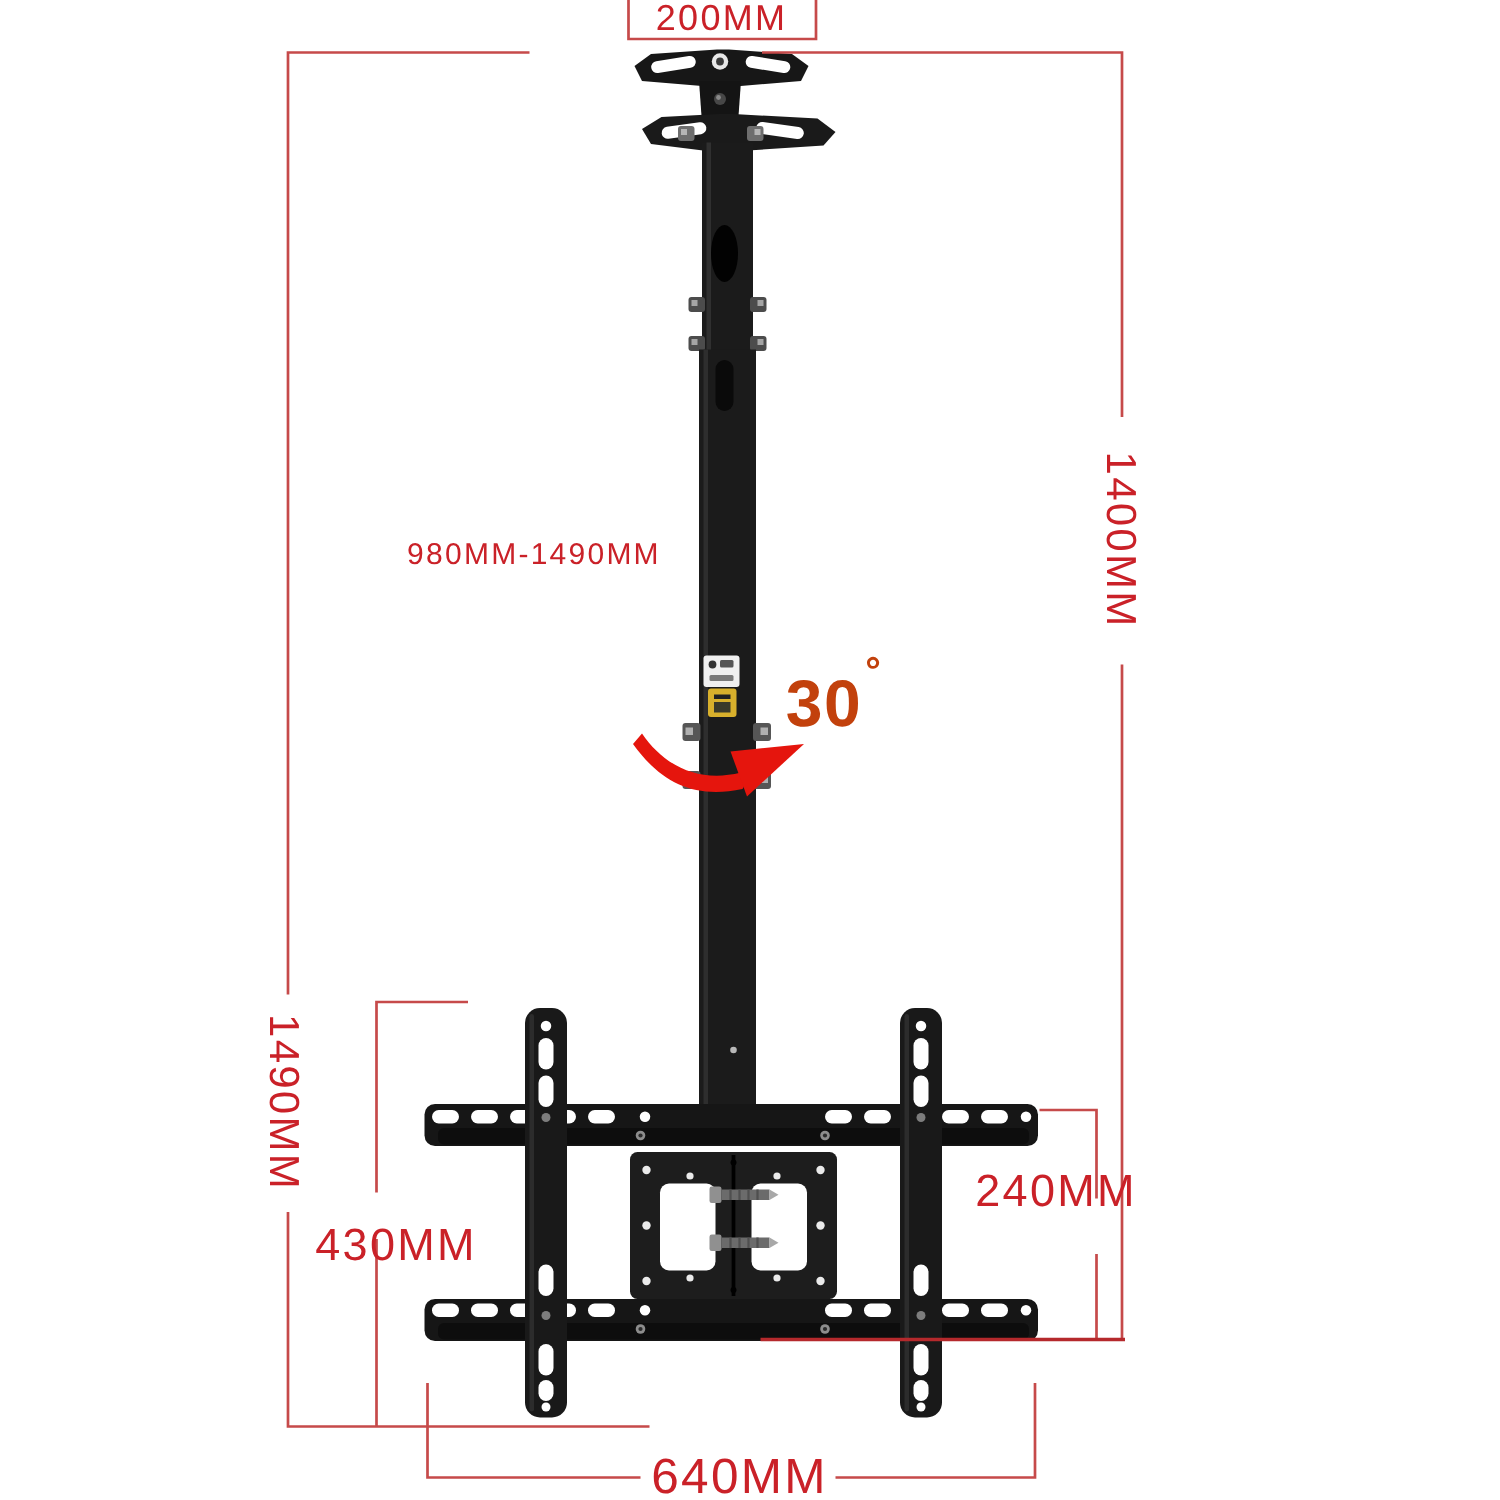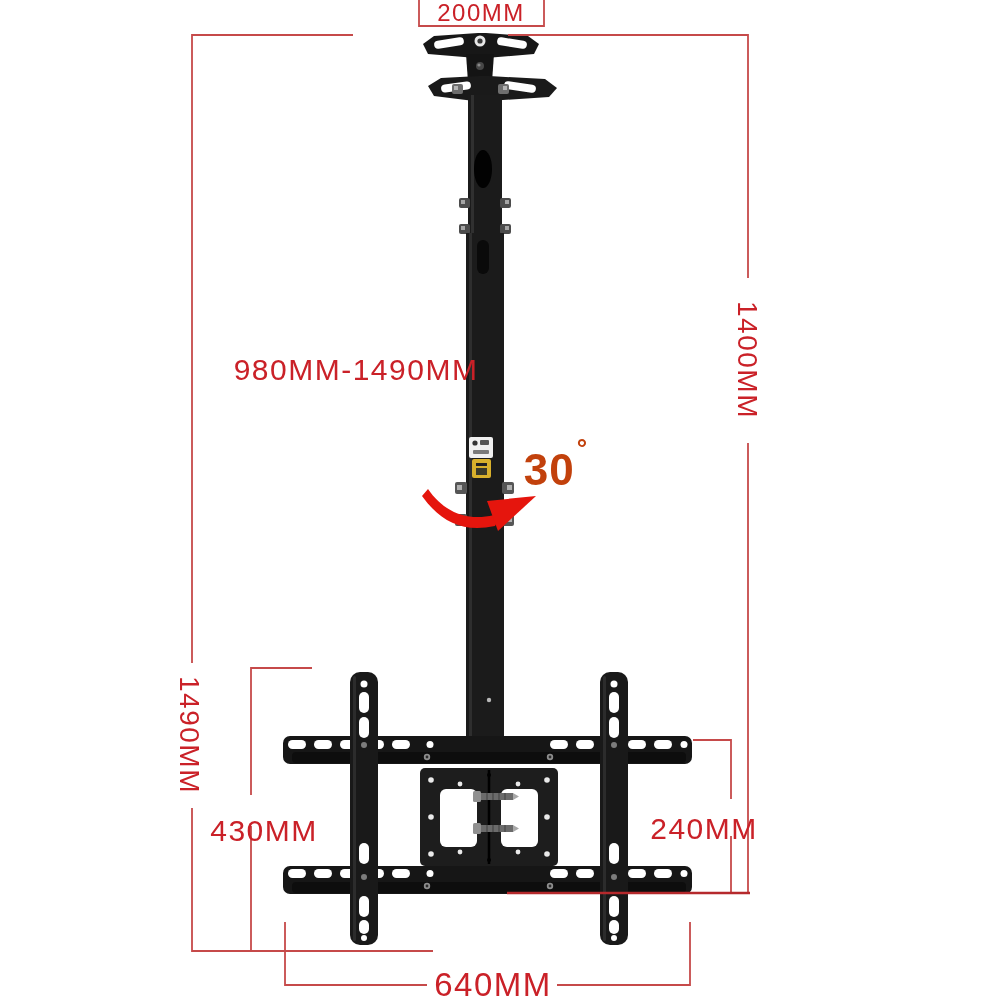--- a/index.html
+++ b/index.html
@@ -8,21 +8,21 @@
     font-family:"Liberation Sans", sans-serif;
   }
   svg{position:absolute;left:0;top:0;}
   .dim-label{
     position:absolute;color:#ca2128;font-weight:500;letter-spacing:1.5px;
     white-space:nowrap;transform:translate(-50%,-50%);line-height:1;
   }
   .dim-label.vertical{transform:translate(-50%,-50%) rotate(90deg);}
   .l-200{font-size:24px;}
   .l-1400,.l-1490{font-size:28px;}
-  .l-range{font-size:30px;}
+  .l-range{font-size:20px;}
   .l-430,.l-240{font-size:30px;margin-top:20px;}
   .l-640{font-size:33px;}
   .l-30{
     font-size:44px;font-weight:bold;color:#c2410c;letter-spacing:1px;
   }
   .l-30 .deg{font-size:26px;vertical-align:28px;margin-left:2px;font-weight:bold;}
 </style>
 </head>
 <body>
 
@@ -223,16 +223,16 @@
       <polygon points="487,501 536,496 498,531"></polygon>
     </g>
   </svg>
 
   <div class="dim-label l-200" style="left:481px;top:13px;">200MM</div>
   <div class="dim-label l-1400 vertical" style="left:747px;top:360px;">1400MM</div>
   <div class="dim-label l-range" style="left:356px;top:370px;">980MM-1490MM</div>
   <div class="dim-label l-30" style="left:556px;top:463px;"><span>30</span><span class="deg">°</span></div>
   <div class="dim-label l-1490 vertical" style="left:189px;top:735px;">1490MM</div>
   <div class="dim-label l-430" style="left:264px;top:811px;">430MM</div>
-  <div class="dim-label l-240" style="left:704px;top:809px;">240MM</div>
+  <div class="dim-label l-240" style="left:704px;top:775px;">240MM</div>
   <div class="dim-label l-640" style="left:493px;top:984px;">640MM</div>
 
 </div>
 
 </body></html>

